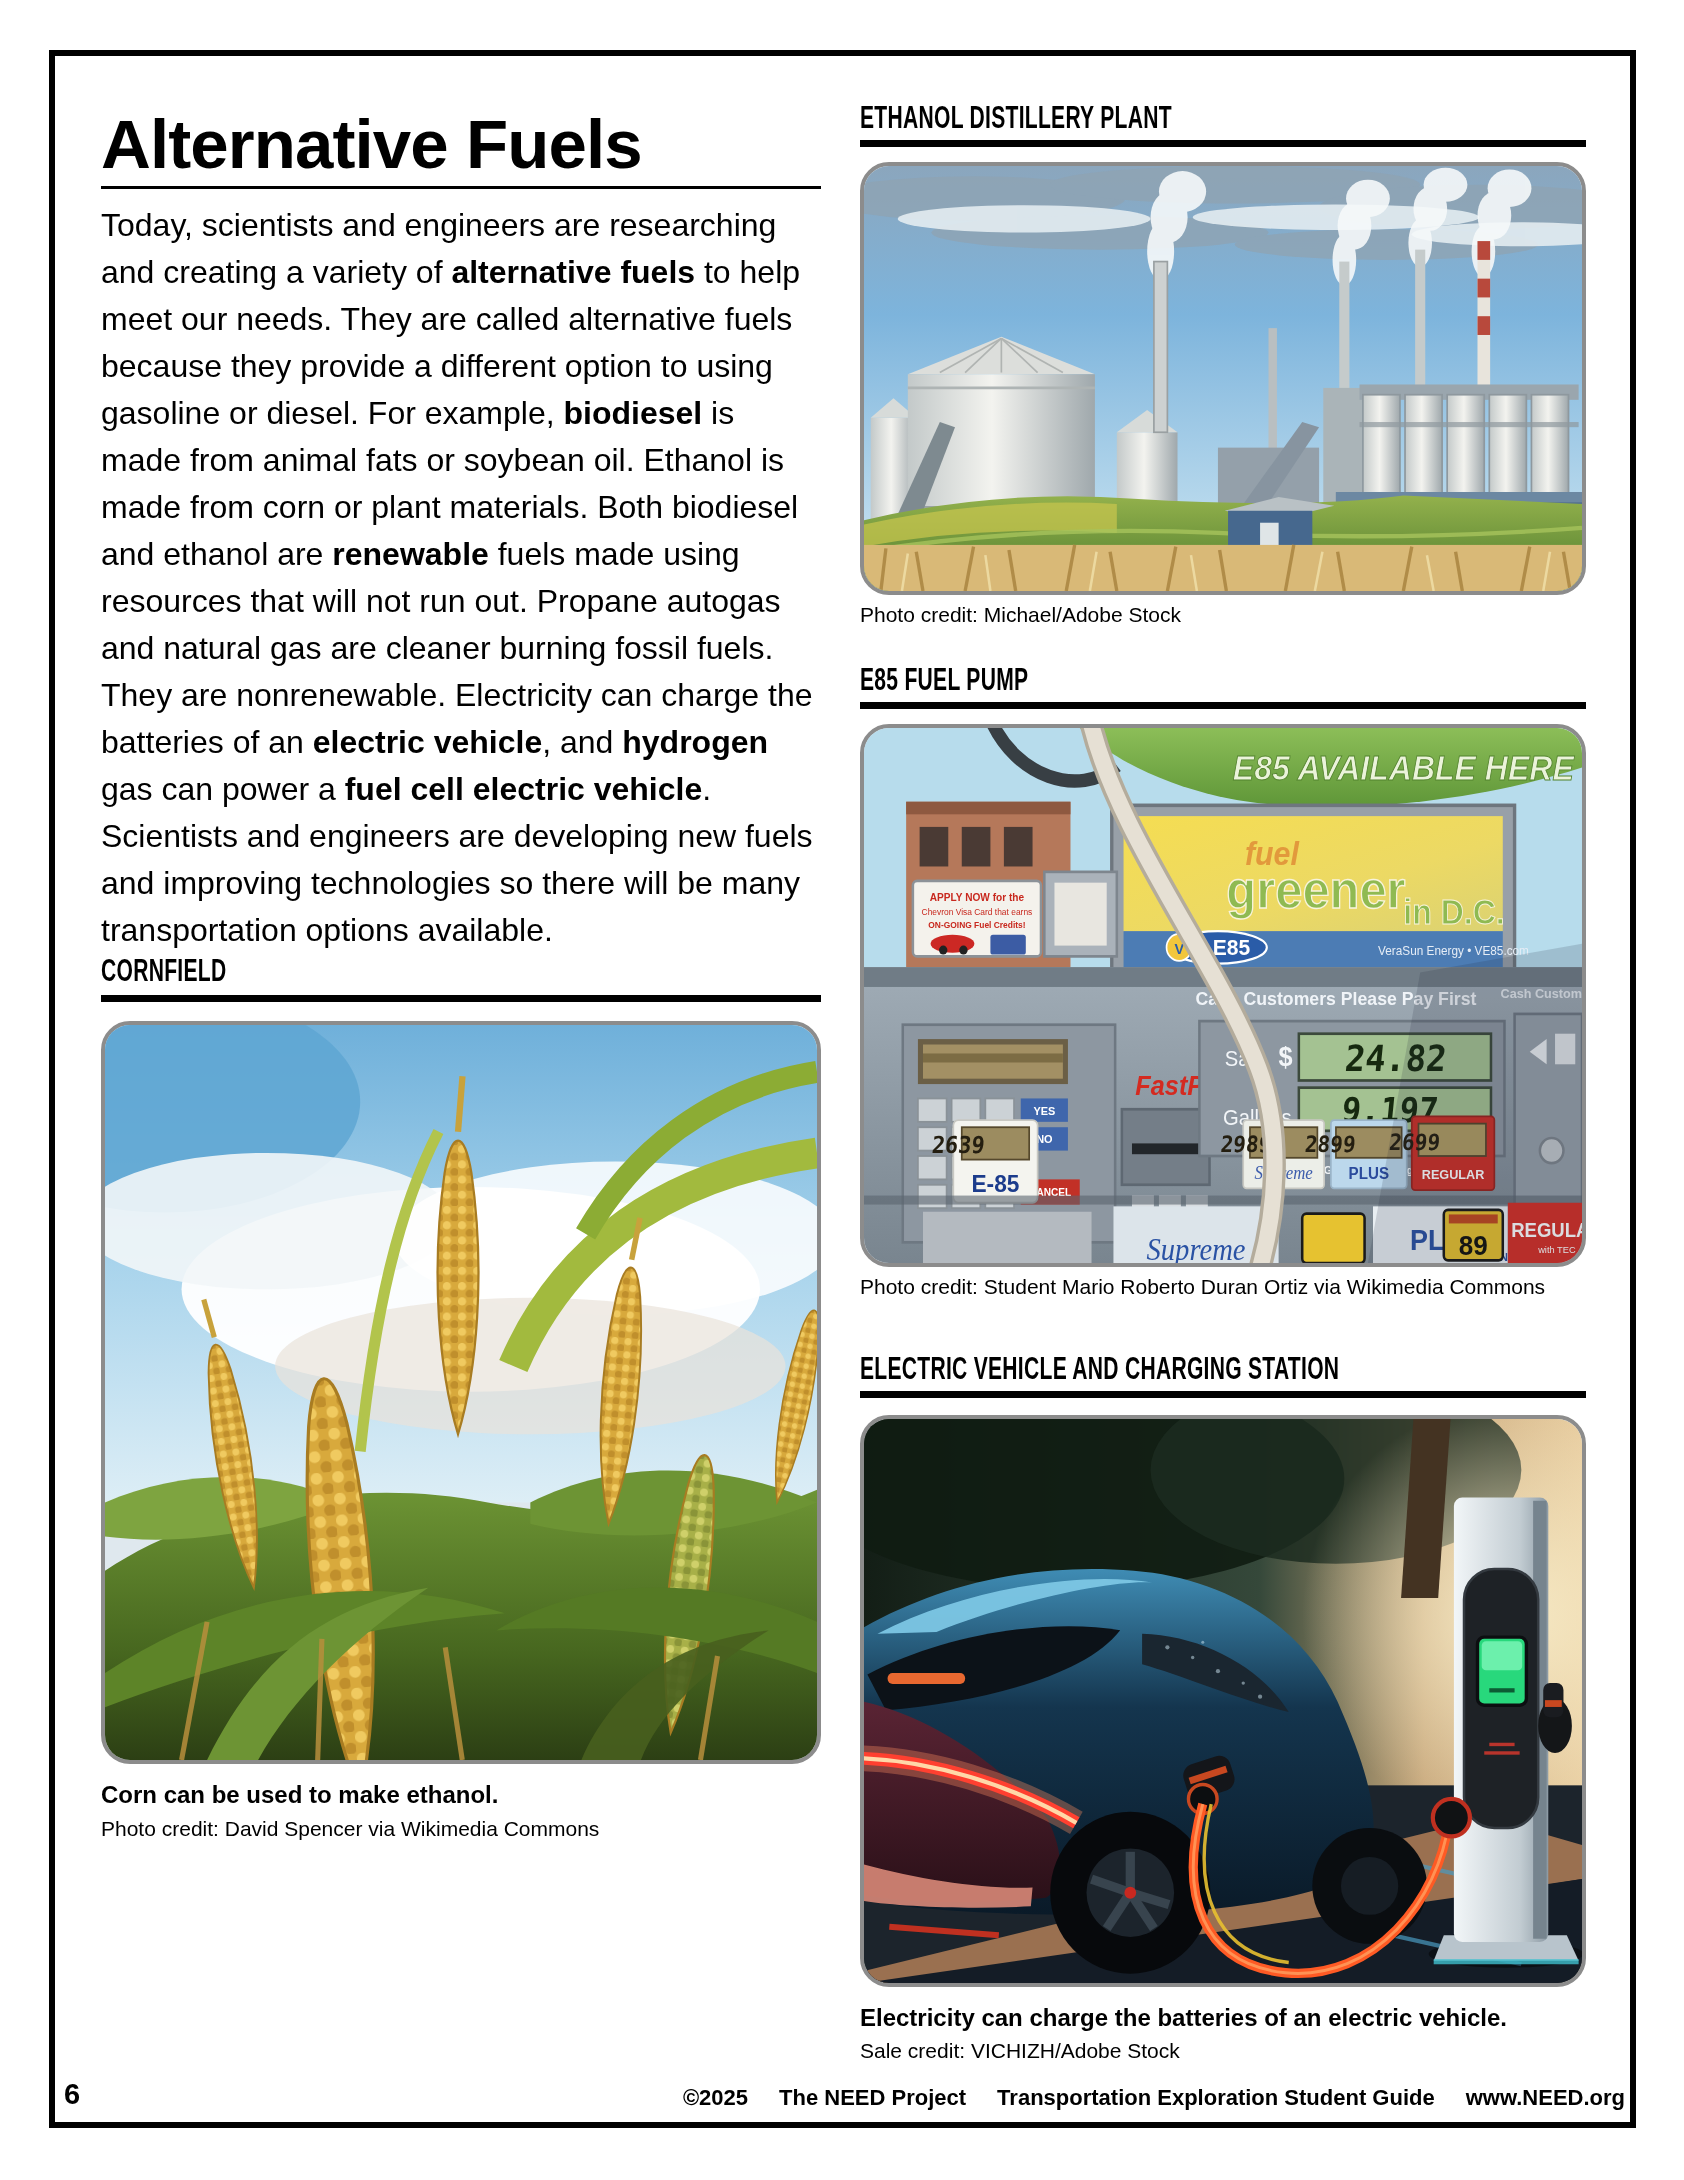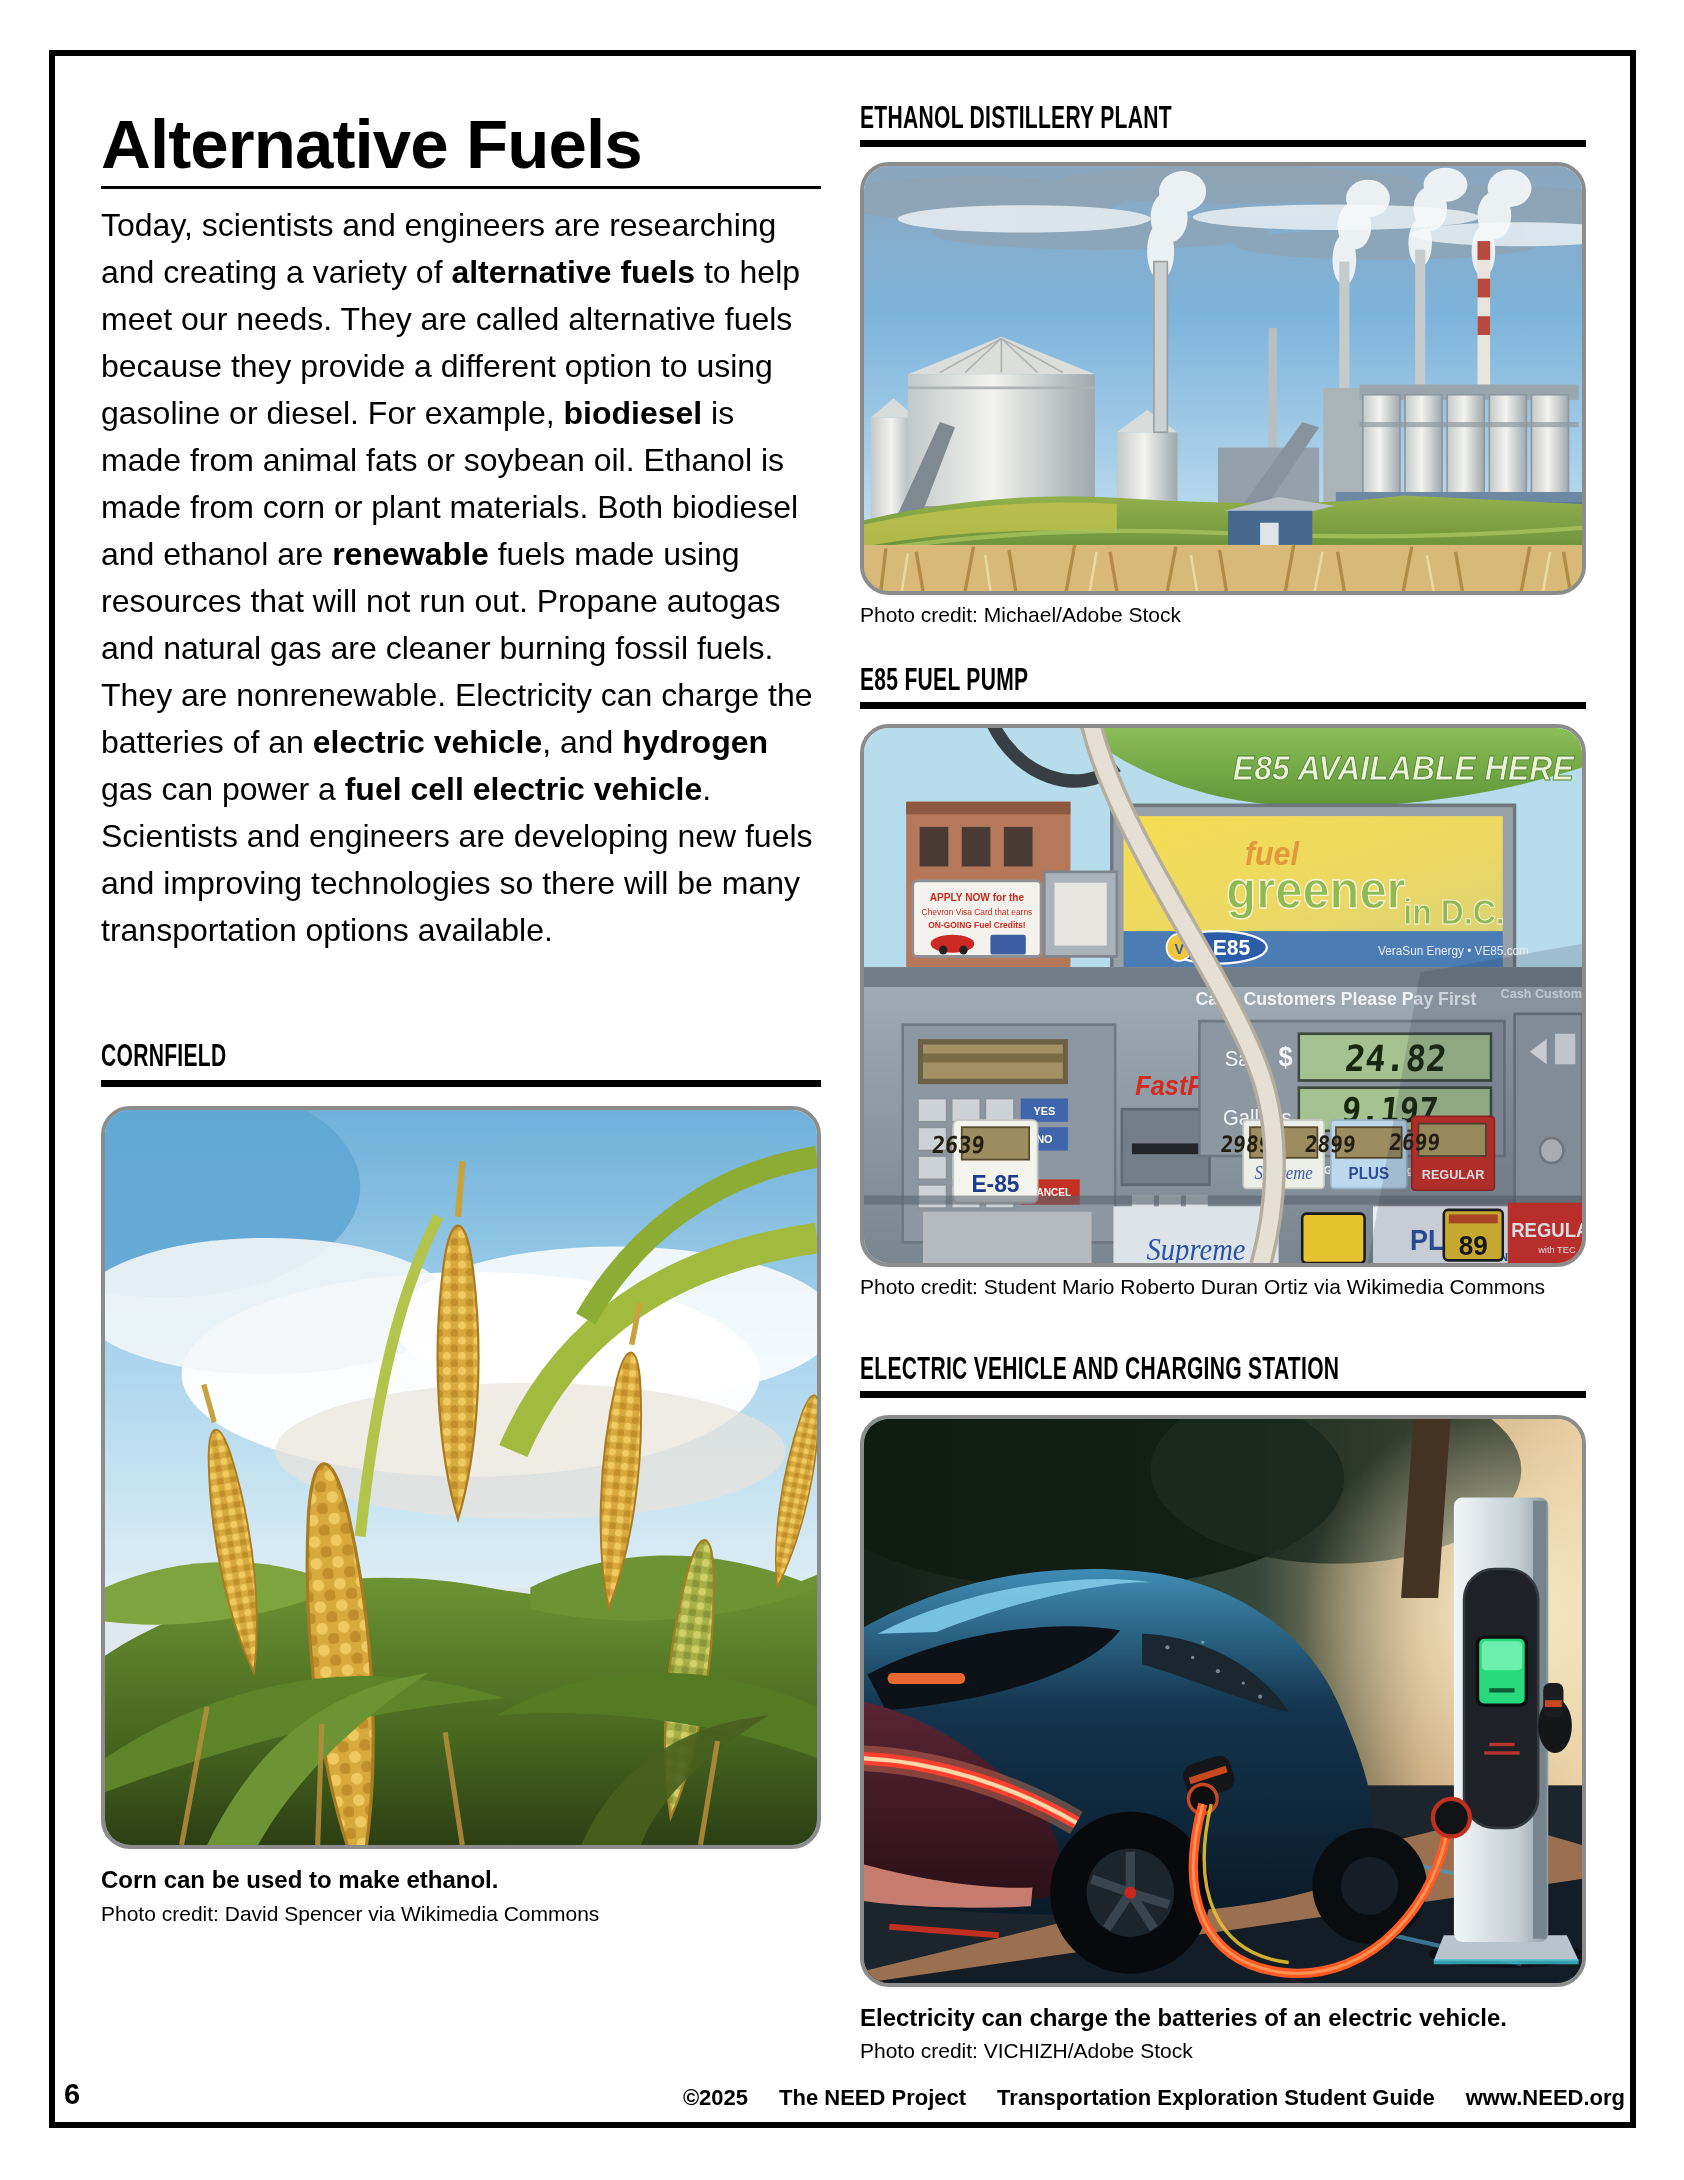--- a/index.html
+++ b/index.html
@@ -22,21 +22,21 @@
               letter-spacing:0.4px;}
   .rule{height:6.8px;background:#000;margin-top:5.1px;}
 
   .photo{border:4.3px solid #8c8c8c;border-radius:29px;overflow:hidden;
          box-sizing:border-box;margin-top:15.3px;background:#dfe8ee;}
   .photo svg{display:block;width:100%;height:100%;}
 
   .caption{font-size:24px;font-weight:bold;margin:17px 0 0 0;}
   .credit{font-size:21px;font-weight:normal;margin:7.7px 0 0 0;}
 
-  .sec-corn{margin-top:85px;}
+  .sec-corn{}
   .sec-corn .rule{margin-top:6.8px;}
   .sec-corn .photo{margin-top:19px;}
 
   .m-e85{margin-top:36px;}
   .m-ev{margin-top:53px;}
   .m-ev .photo{margin-top:17px;}
 
   .page-num{position:absolute;left:64px;top:2078px;font-size:29px;font-weight:bold;}
   .footer-right{position:absolute;right:60px;top:2085px;display:flex;gap:31px;
                 font-size:22px;font-weight:bold;white-space:nowrap;justify-content:space-between;}
@@ -551,21 +551,21 @@
             <circle cx="402" cy="446" r="17" fill="#0c0e10" stroke="#c84820" stroke-width="4"></circle>
           </g>
 
           <path d="M402,452 C372,560 402,640 500,650 C606,660 682,564 694,472" stroke="#ff5a24" stroke-width="11" fill="none"></path>
           <path d="M402,452 C372,560 402,640 500,650 C606,660 682,564 694,472" stroke="#ffa060" stroke-width="3.5" fill="none" opacity="0.8"></path>
           <path d="M412,452 C388,552 416,628 504,638" stroke="#e8c030" stroke-width="4" fill="none" opacity="0.9"></path>
           <circle cx="697" cy="468" r="22" fill="#101214" stroke="#c03020" stroke-width="5"></circle>
         </svg>
       </div>
       <p class="caption">Electricity can charge the batteries of an electric vehicle.</p>
-      <p class="credit">Photo credit: VICHIZH/Adobe Stock</p>
+      <p class="credit">Sale credit: VICHIZH/Adobe Stock</p>
     </section>
   </div>
 
   <div class="page-num">6</div>
   <div class="footer-right">
     <span>©2025</span>
     <span>The NEED Project</span>
     <span>Transportation Exploration Student Guide</span>
     <span>www.NEED.org</span>
   </div>

